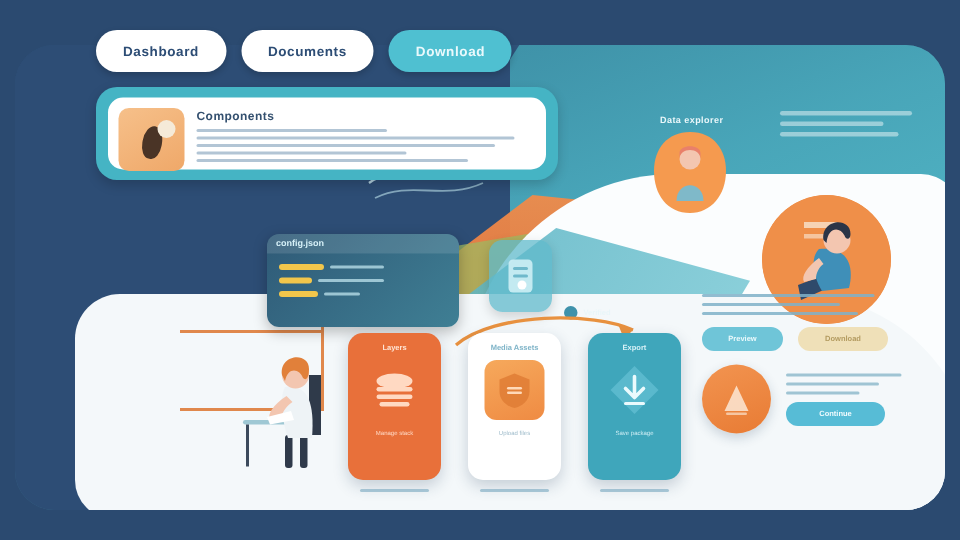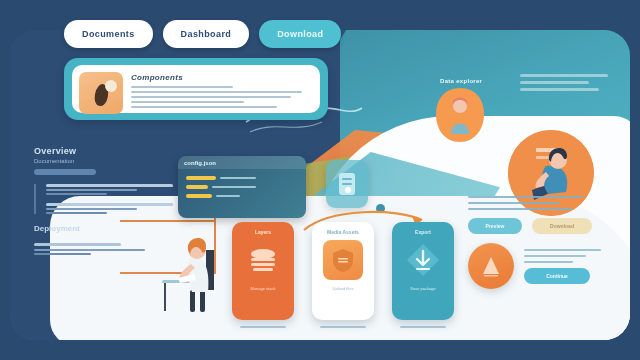--- a/index.html
+++ b/index.html
@@ -63,24 +63,23 @@
     display:flex;align-items:center;justify-content:center;
     font-size:9px;font-weight:bold;letter-spacing:.4px;
     background:#ffffff;color:#2d4d75;
     box-shadow:0 2px 5px rgba(0,0,0,.2);
     filter:blur(.35px);
   }
   .tab.active{background:#4fc0d1;color:#eaf9fc;}
 
   
   .hero-wrap{
-    position:absolute;left:64px;top:58px;width:264px;height:62px;
+    position:absolute;left:64px;top:58px;width:308px;height:62px;
     background:#45b4c4;border-radius:14px;z-index:35;
     box-shadow:0 3px 8px rgba(0,0,0,.18);
-    font-style:italic;
   }
   .hero-card{
     position:absolute;left:8px;top:7px;right:8px;bottom:7px;
     background:#ffffff;border-radius:10px;display:flex;gap:8px;padding:7px;
     box-sizing:border-box;
   }
   .hero-thumb{
     width:44px;height:42px;border-radius:7px;flex:none;
     background:linear-gradient(150deg,#f6c08a,#efa869);
     position:relative;overflow:hidden;
@@ -253,22 +252,22 @@
 
     <div class="orange-ridge"></div>
     <div class="green-ridge"></div>
 
     <div class="white-sweep2"></div>
     <div class="teal-wedge"></div>
     <div class="white-sweep"></div>
   </div>
 
   <div class="tabs">
+    <div class="tab">Dashboard</div>
     <div class="tab">Documents</div>
-    <div class="tab">Dashboard</div>
     <div class="tab active">Download</div>
   </div>
 
   <div class="hero-wrap">
     <div class="hero-card">
       <div class="hero-thumb"></div>
       <div class="hero-body">
         <div class="hero-title">Components</div>
         <div class="ln t1"></div>
         <div class="ln t2"></div>
@@ -277,46 +276,20 @@
         <div class="ln t5"></div>
       </div>
     </div>
   </div>
 
   <div class="conn h1"></div>
   <div class="conn v1"></div>
   <div class="conn h2"></div>
   <div class="conn v2"></div>
 
-  <div class="outline">
-    <div class="ol-title">Overview</div>
-    <div class="ol-sub">Documentation</div>
-    <div class="ol-chip"></div>
-
-    <div class="ol-group">
-      <div class="ol-item">
-        <div class="h"></div>
-        <div class="s"></div>
-        <div class="s2"></div>
-      </div>
-      <div class="ol-item">
-        <div class="h"></div>
-        <div class="s"></div>
-        <div class="s2"></div>
-      </div>
-    </div>
-
-    <div class="ol-head2">Deployment</div>
-
-    <div class="ol-foot">
-      <div class="h"></div>
-      <div class="s"></div>
-      <div class="s2"></div>
-    </div>
-  </div>
 
   <div class="code">
     <div class="code-bar">
       <div class="code-title">config.json</div>
     </div>
     <div class="code-body">
       <div class="crow">
         <div class="ckey k1"></div>
         <div class="cval v1"></div>
       </div>

